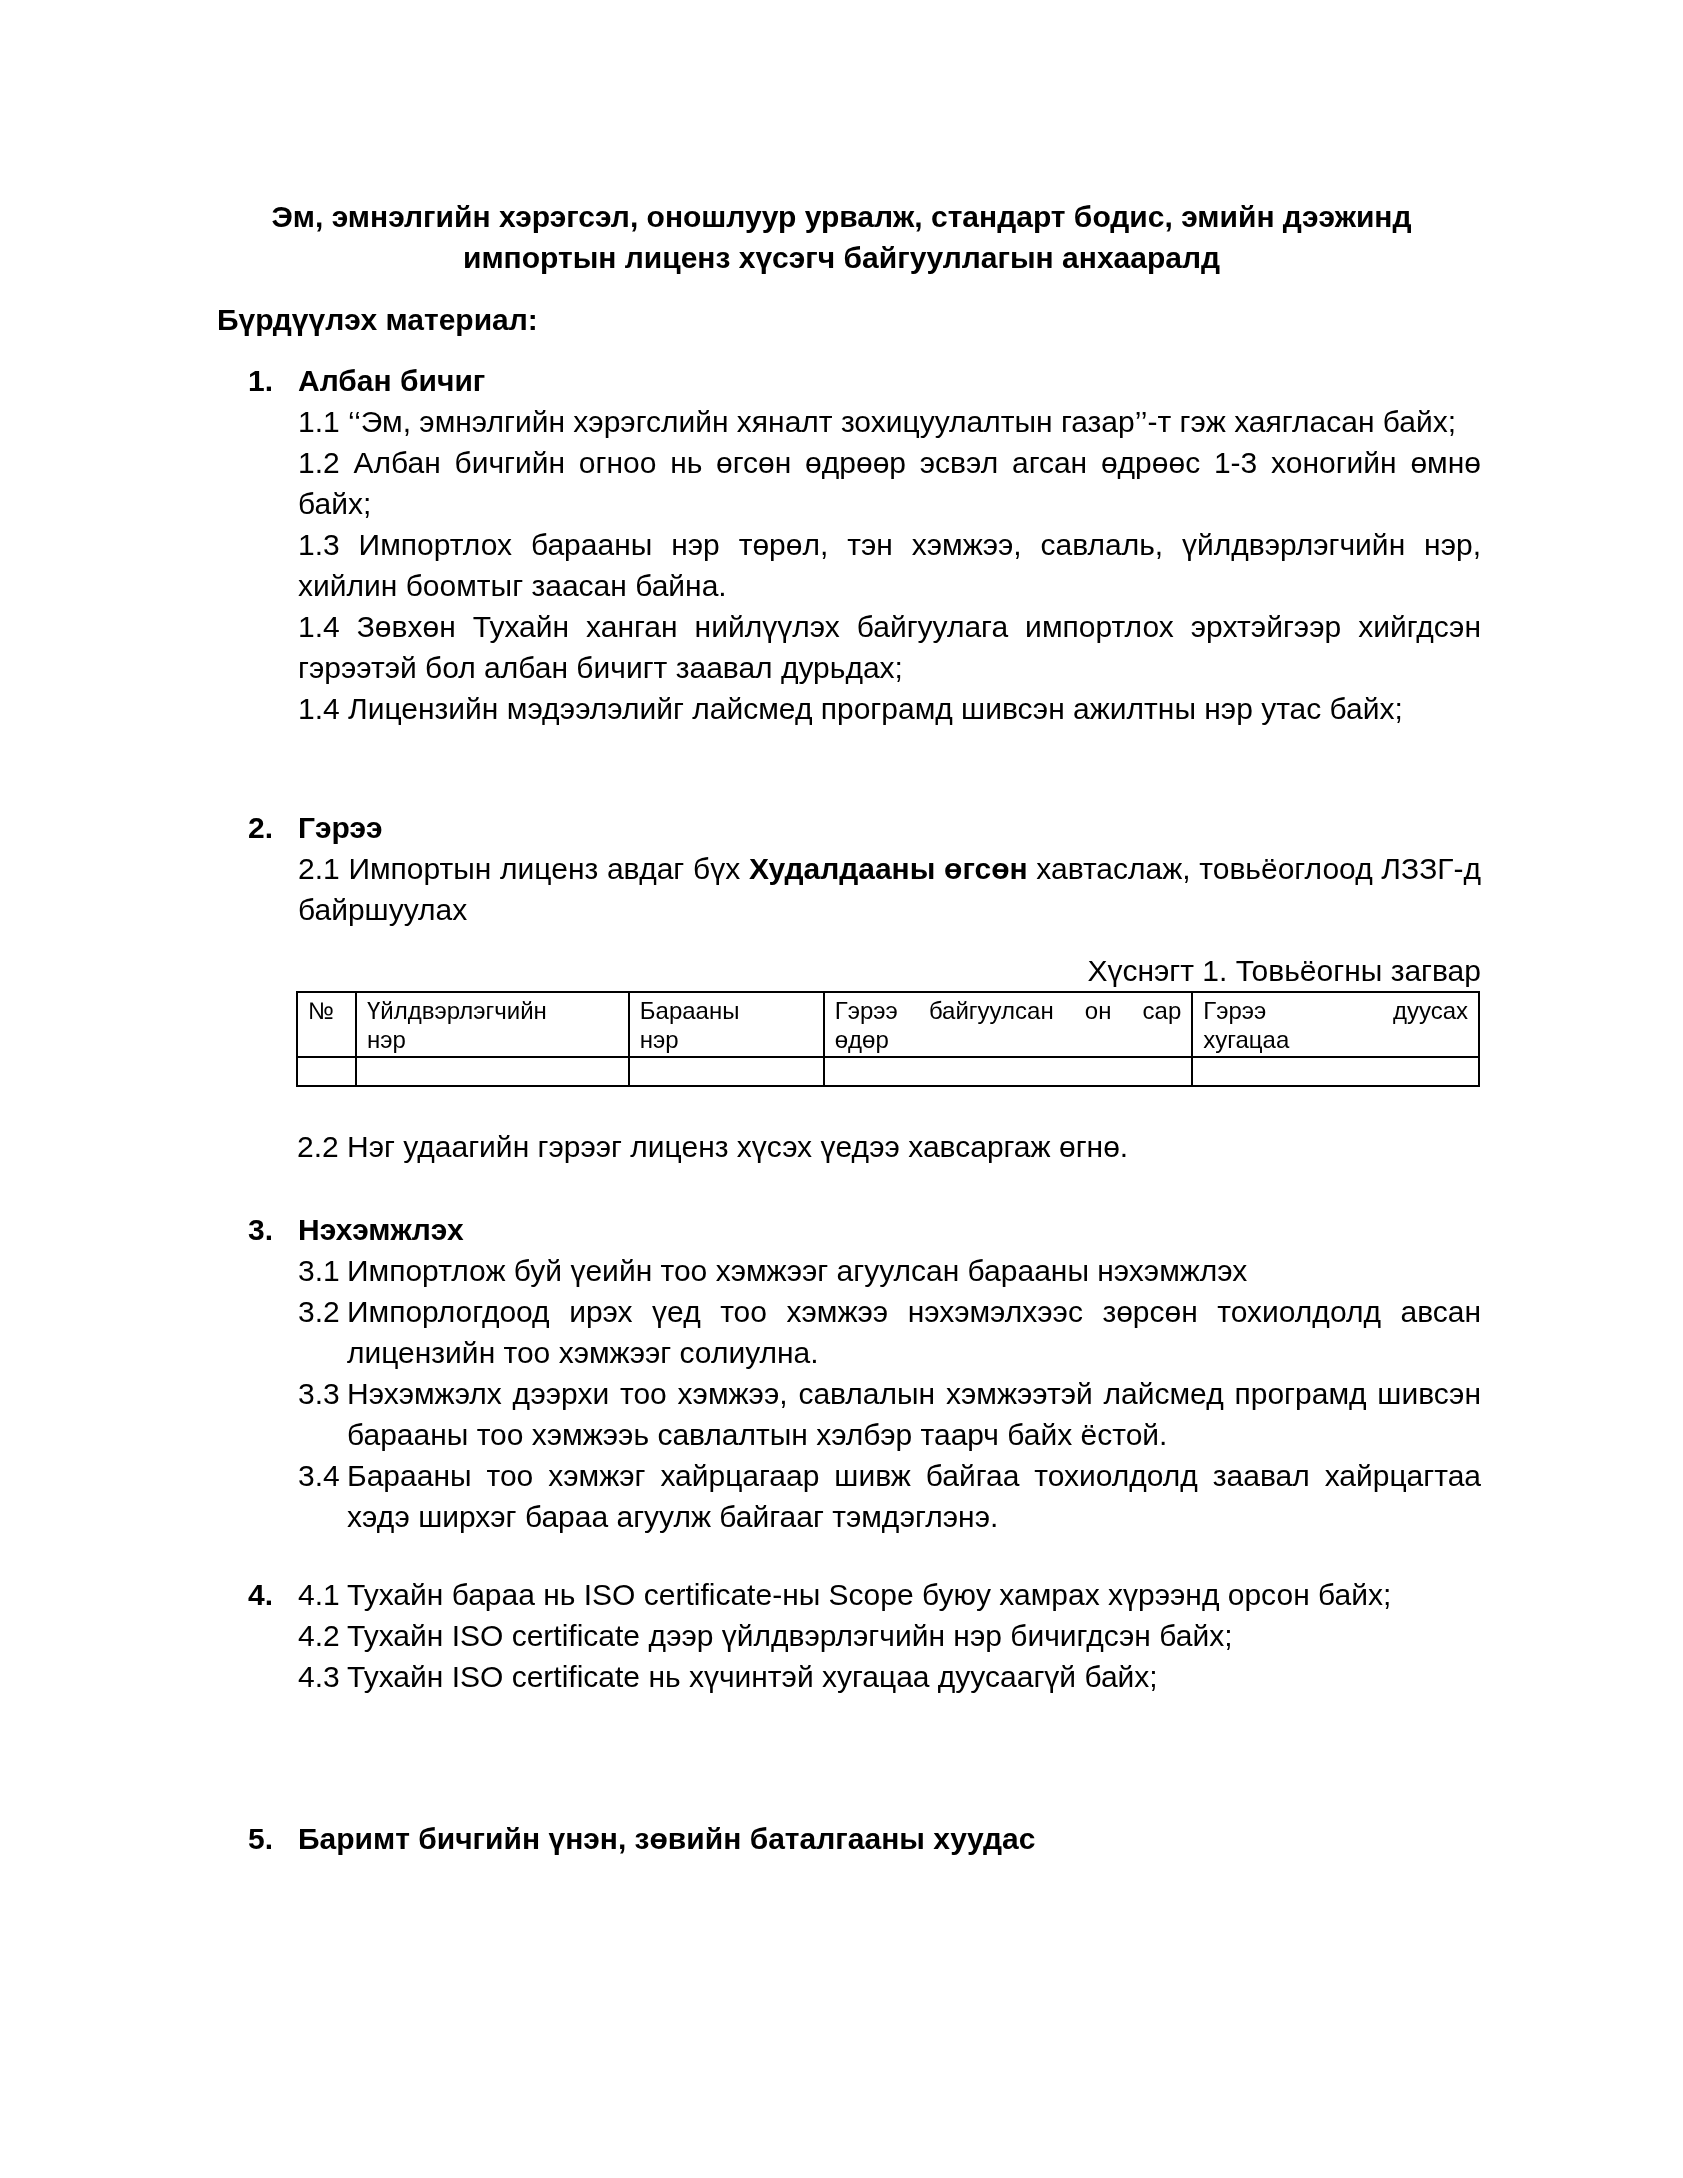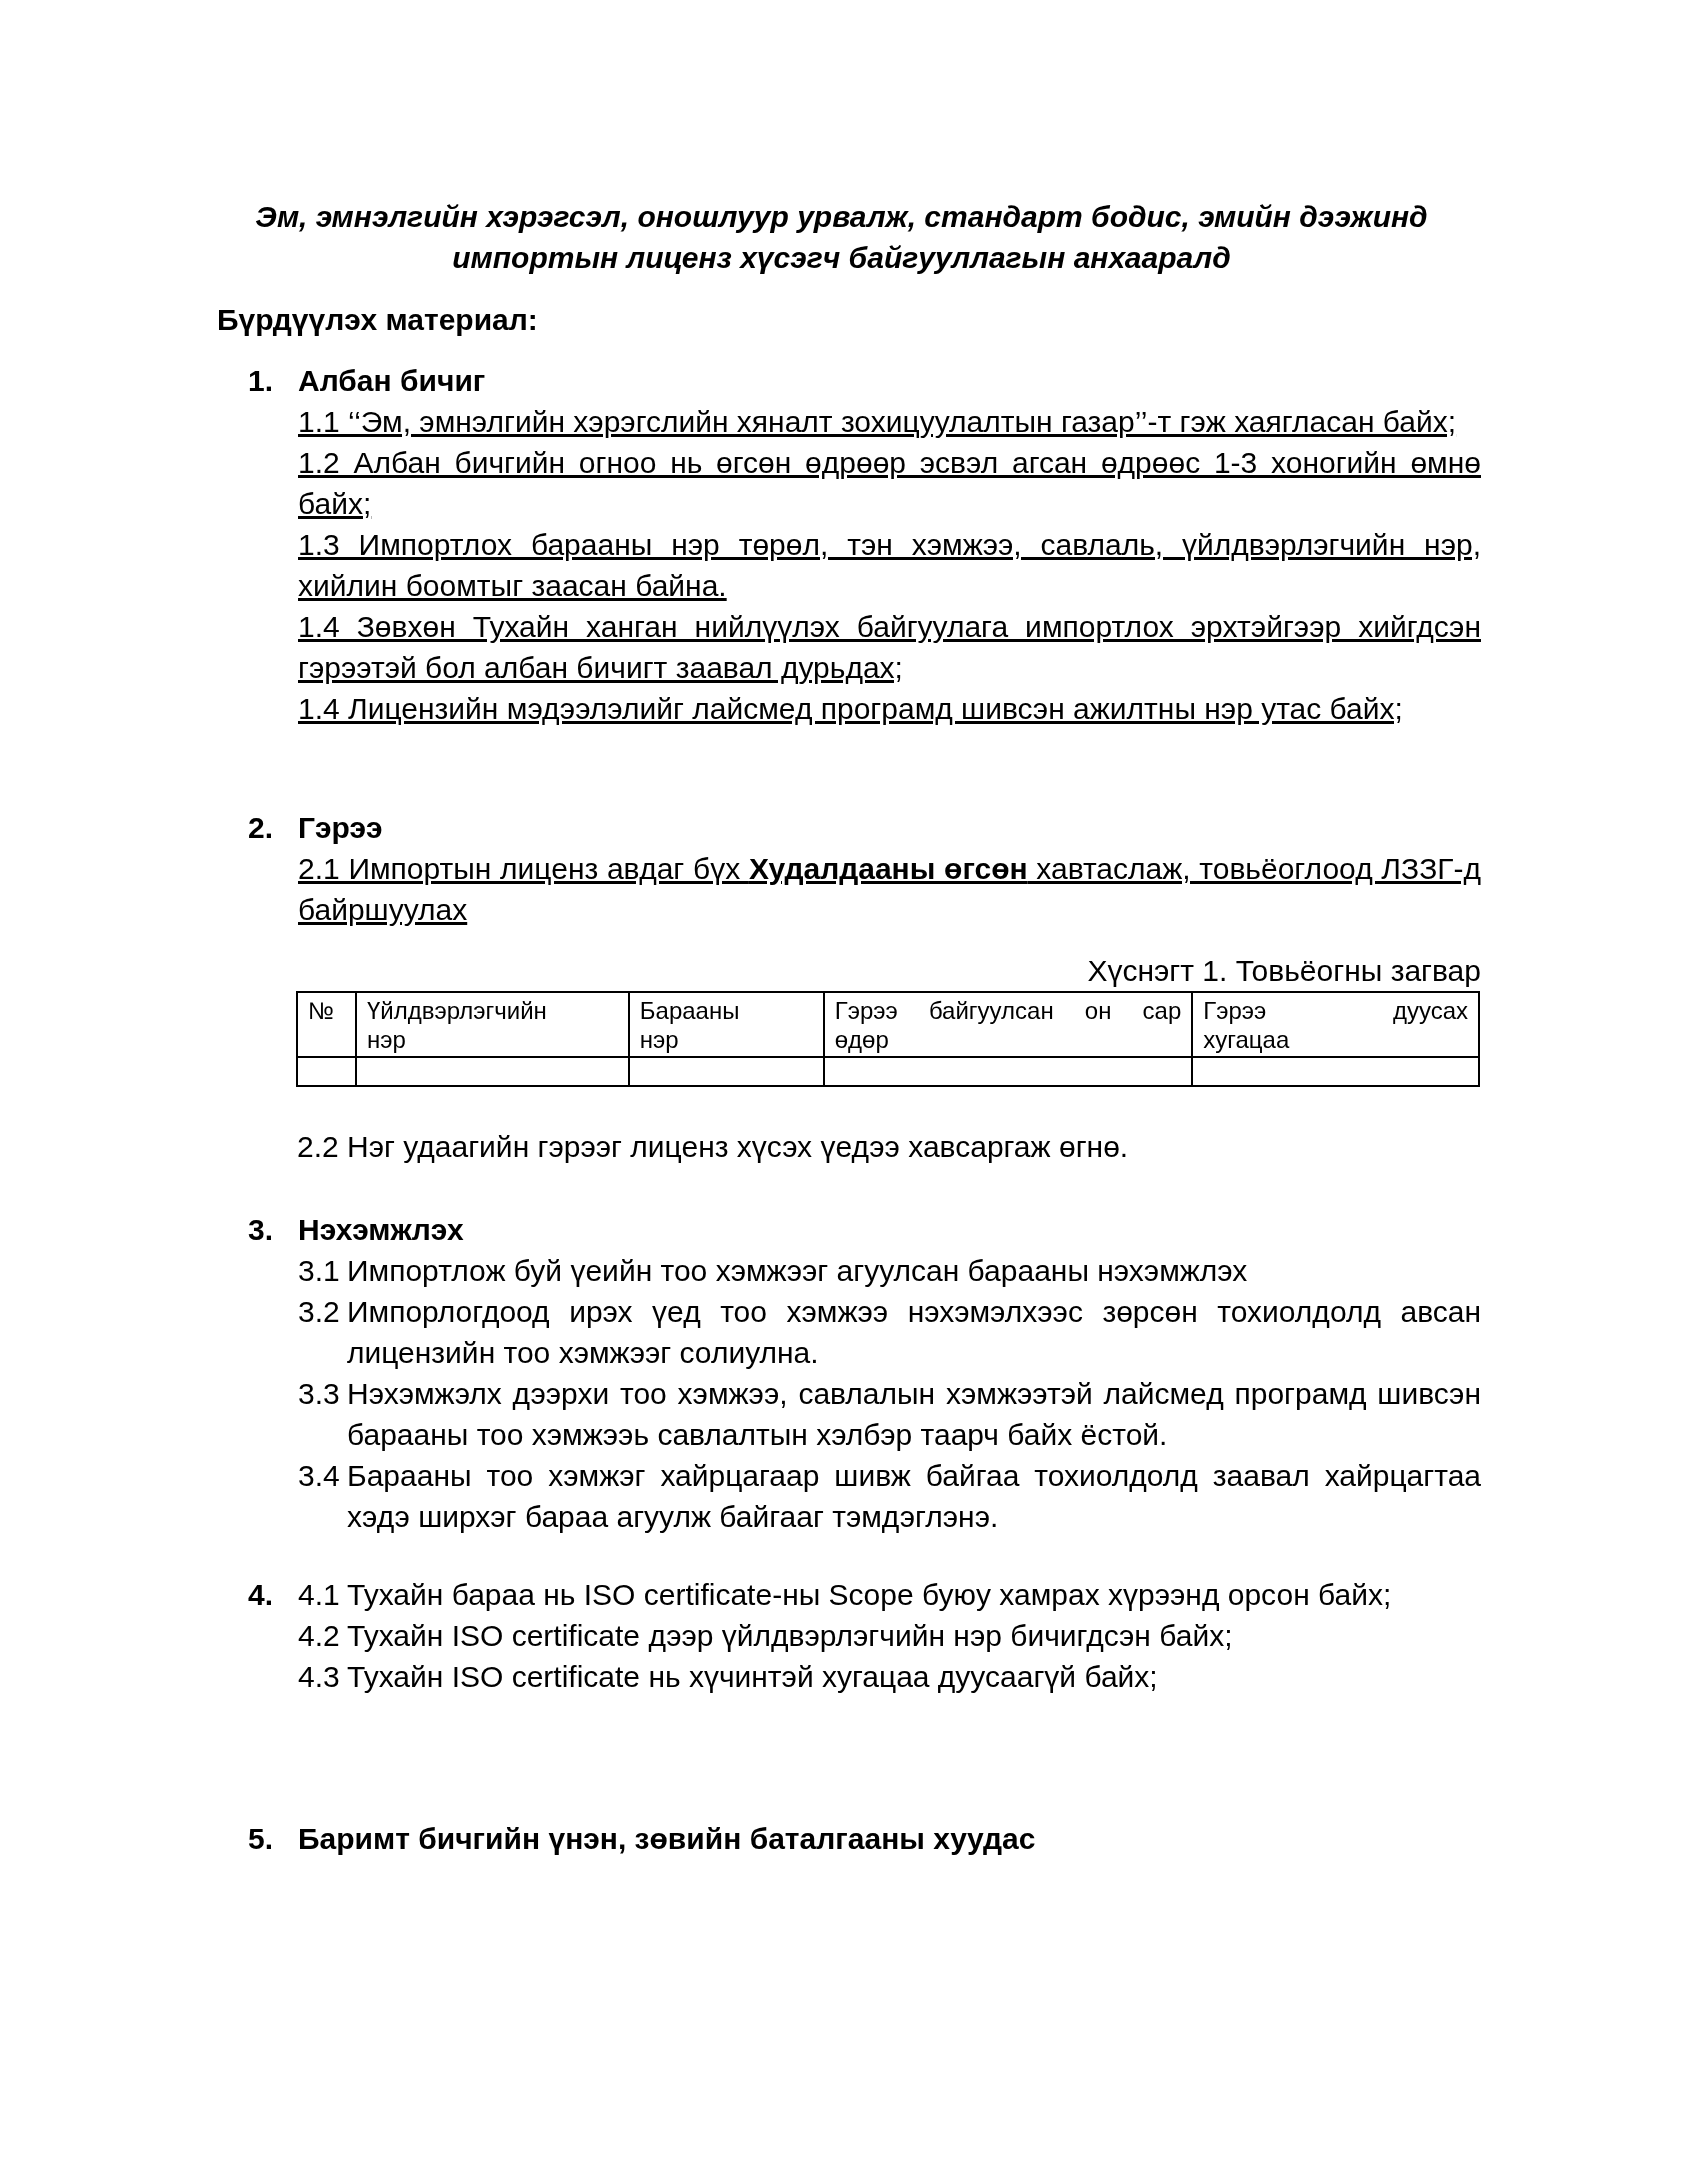--- a/index.html
+++ b/index.html
@@ -1,27 +1,27 @@
 <!DOCTYPE html>
 <html><head>
 <meta charset="utf-8">
 <style>
   html, body { margin: 0; padding: 0; background: #ffffff; }
   body { width: 1683px; height: 2178px; position: relative; overflow: hidden;
          font-family: "Liberation Sans", sans-serif; color: #000; }
   .page { position: absolute; left: 0; top: 0; width: 1683px; height: 2178px; }
   .title { position: absolute; left: 198px; width: 1287px; top: 196px;
-           text-align: center; font-weight: bold; font-size: 30px; line-height: 41px; font-style: italic; }
+           text-align: center; font-weight: bold; font-size: 30px; line-height: 41px; }
   .title div { white-space: nowrap; }
   .intro { position: absolute; left: 198px; top: 299px; font-weight: bold; font-size: 30px; line-height: 41px; margin-left: 19px; }
 
   .section { position: absolute; left: 248px; width: 1233px; font-size: 30px; line-height: 41px; }
   .sec-head { position: relative; font-weight: bold; padding-left: 50px; }
   .sec-num { position: absolute; left: 0; top: 0; }
-  .para { padding-left: 50px; text-align: justify; text-align-last: left; text-decoration: underline; }
+  .para { padding-left: 50px; text-align: justify; text-align-last: left; }
   .hang { position: relative; padding-left: 99px; text-align: justify; text-align-last: left; }
   .hang .num { position: absolute; left: 50px; top: 0; }
   .caption { text-align: right; margin-top: 20px; }
 
   #s1 { top: 360px; }
   #s2 { top: 807px; }
   #s3 { top: 1209px; }
   #s4 { top: 1574px; }
   #s5 { top: 1818px; }
 

